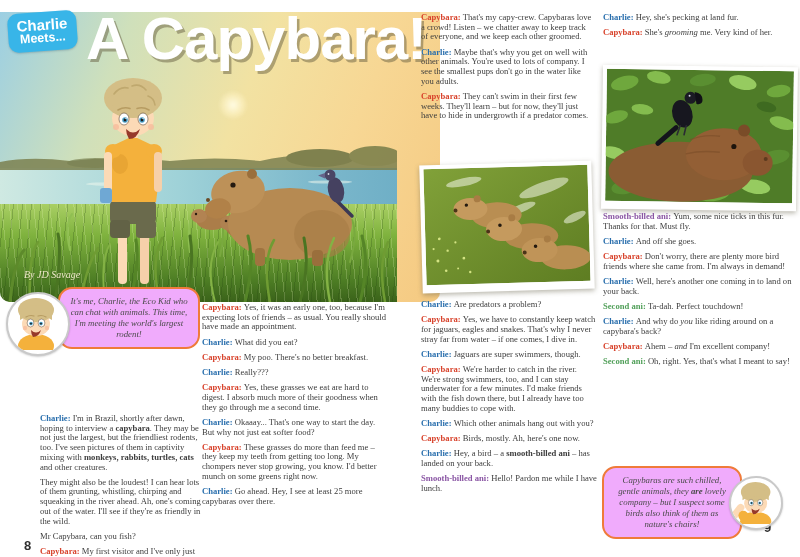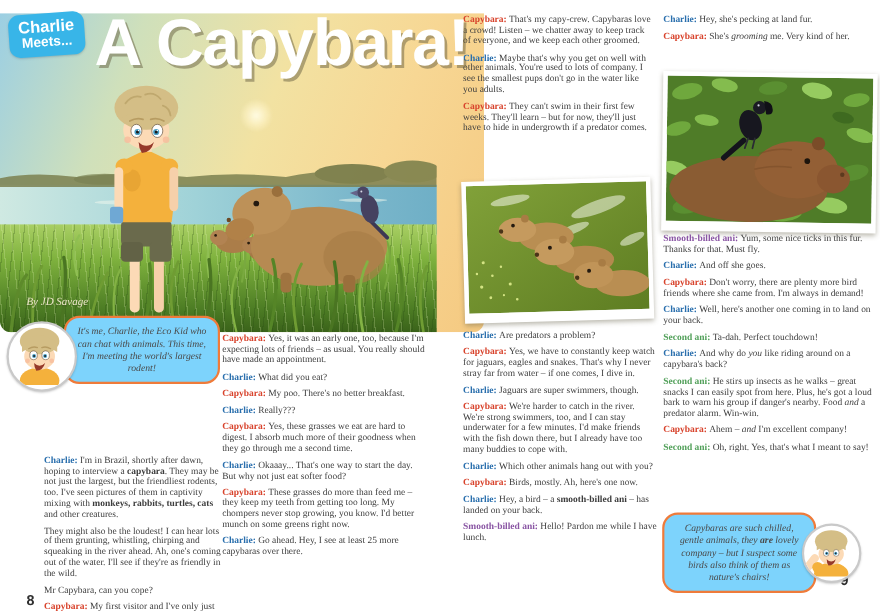--- a/index.html
+++ b/index.html
@@ -27,21 +27,21 @@
   .badge{position:absolute;left:8px;top:12px;background:#38b5e8;color:#fff;z-index:4;
          border-radius:10px;padding:5px 9px 6px;transform:rotate(-4deg);
          font-family:"Liberation Sans",sans-serif;font-weight:bold;text-align:center;
          box-shadow:0 1px 2px rgba(60,90,110,.3);}
   .badge .l1{display:block;font-size:15px;line-height:15px;}
   .badge .l2{display:block;font-size:12.5px;line-height:13px;}
   .title{position:absolute;left:86px;top:4px;margin:0;z-index:4;
          font-family:"Liberation Sans",sans-serif;font-weight:bold;font-size:60px;
          letter-spacing:-1px;color:#fff;text-shadow:2.5px 3px 0 rgba(104,96,66,.5);}
   
-  .bubble{position:absolute;background:#7dd3fc;border:2.5px solid #ef7b3a;border-radius:14px;
+  .bubble{position:absolute;background:#f0abfc;border:2.5px solid #ef7b3a;border-radius:14px;
           padding:7px 9px;font-style:italic;font-size:8.8px;line-height:11px;color:#4a4a4a;
           text-align:center;z-index:5;}
   .bubble .tail{position:absolute;width:11px;height:11px;background:#fff;transform:rotate(45deg);}
   .bubble-left{left:58px;top:287px;width:120px;}
   .bubble-left .tail{left:-8px;top:28px;border-left:2.5px solid #ef7b3a;border-bottom:2.5px solid #ef7b3a;}
   .bubble-right{left:602px;top:466px;width:118px;}
   .bubble-right .tail{right:-8px;bottom:20px;border-right:2.5px solid #ef7b3a;border-top:2.5px solid #ef7b3a;}
   .avatar{position:absolute;border-radius:50%;border:2px solid #c9c9c9;background:#fff;
           overflow:hidden;z-index:6;box-shadow:0 1px 2px rgba(0,0,0,.2);}
   .avatar-left{left:6px;top:292px;width:60px;height:60px;}
@@ -210,21 +210,21 @@
       </svg>
     </div>
     <div class="bubble bubble-left">
       <div class="tail"></div>
       <span>It's me, Charlie, the Eco Kid who can chat with animals. This time, I'm meeting the world's largest rodent!</span>
     </div>
 
     <div class="col l-col1">
         <p><b class="spk" style="color: rgb(42, 111, 173);">Charlie: </b><span>I'm in Brazil, shortly after dawn, hoping to interview a <b>capybara</b>. They may be not just the largest, but the friendliest rodents, too. I've seen pictures of them in captivity mixing with <b>monkeys, rabbits, turtles, cats</b> and other creatures.</span></p>
         <p><span>They might also be the loudest! I can hear lots of them grunting, whistling, chirping and squeaking in the river ahead. Ah, one's coming out of the water. I'll see if they're as friendly in the wild.</span></p>
-        <p><span>Mr Capybara, can you cope?</span></p>
+        <p><span>Mr Capybara, can you fish?</span></p>
         <p><b class="spk" style="color: rgb(216, 67, 44);">Capybara: </b><span>My first visitor and I've only just finished breakfast. I'm too popular for my own good!</span></p>
         <p><b class="spk" style="color: rgb(42, 111, 173);">Charlie: </b><span>Did you have a nice brekkie?</span></p>
       </div>
     <div class="col l-col2">
         <p><b class="spk" style="color: rgb(216, 67, 44);">Capybara: </b><span>Yes, it was an early one, too, because I'm expecting lots of friends – as usual. You really should have made an appointment.</span></p>
         <p><b class="spk" style="color: rgb(42, 111, 173);">Charlie: </b><span>What did you eat?</span></p>
         <p><b class="spk" style="color: rgb(216, 67, 44);">Capybara: </b><span>My poo. There's no better breakfast.</span></p>
         <p><b class="spk" style="color: rgb(42, 111, 173);">Charlie: </b><span>Really???</span></p>
         <p><b class="spk" style="color: rgb(216, 67, 44);">Capybara: </b><span>Yes, these grasses we eat are hard to digest. I absorb much more of their goodness when they go through me a second time.</span></p>
         <p><b class="spk" style="color: rgb(42, 111, 173);">Charlie: </b><span>Okaaay... That's one way to start the day. But why not just eat softer food?</span></p>
@@ -349,21 +349,20 @@
       </svg>
     </div>
 
     <div class="col r-col2-bot">
         <p><b class="spk" style="color: rgb(138, 86, 164);">Smooth-billed ani: </b><span>Yum, some nice ticks in this fur. Thanks for that. Must fly.</span></p>
         <p><b class="spk" style="color: rgb(42, 111, 173);">Charlie: </b><span>And off she goes.</span></p>
         <p><b class="spk" style="color: rgb(216, 67, 44);">Capybara: </b><span>Don't worry, there are plenty more bird friends where she came from. I'm always in demand!</span></p>
         <p><b class="spk" style="color: rgb(42, 111, 173);">Charlie: </b><span>Well, here's another one coming in to land on your back.</span></p>
         <p><b class="spk" style="color: rgb(82, 160, 90);">Second ani: </b><span>Ta-dah. Perfect touchdown!</span></p>
         <p><b class="spk" style="color: rgb(42, 111, 173);">Charlie: </b><span>And why do <i>you</i> like riding around on a capybara's back?</span></p>
-        <p><b class="spk" style="color: rgb(82, 160, 90);">Second ani: </b><span>He stirs up insects as he walks – great snacks I can easily spot from here. Plus, he's got a loud bark to warn his group if danger's nearby. Food <i>and</i> a predator alarm. Win-win.</span></p>
         <p><b class="spk" style="color: rgb(216, 67, 44);">Capybara: </b><span>Ahem – <i>and</i> I'm excellent company!</span></p>
         <p><b class="spk" style="color: rgb(82, 160, 90);">Second ani: </b><span>Oh, right. Yes, that's what I meant to say!</span></p>
       </div>
 
     <div class="bubble bubble-right">
       <div class="tail"></div>
       <span>Capybaras are such chilled, gentle animals, they <b>are</b> lovely company – but I suspect some birds also think of them as nature's chairs!</span>
     </div>
     <div class="avatar avatar-right">
       <svg width="46" height="46" viewBox="0 0 56 56">

